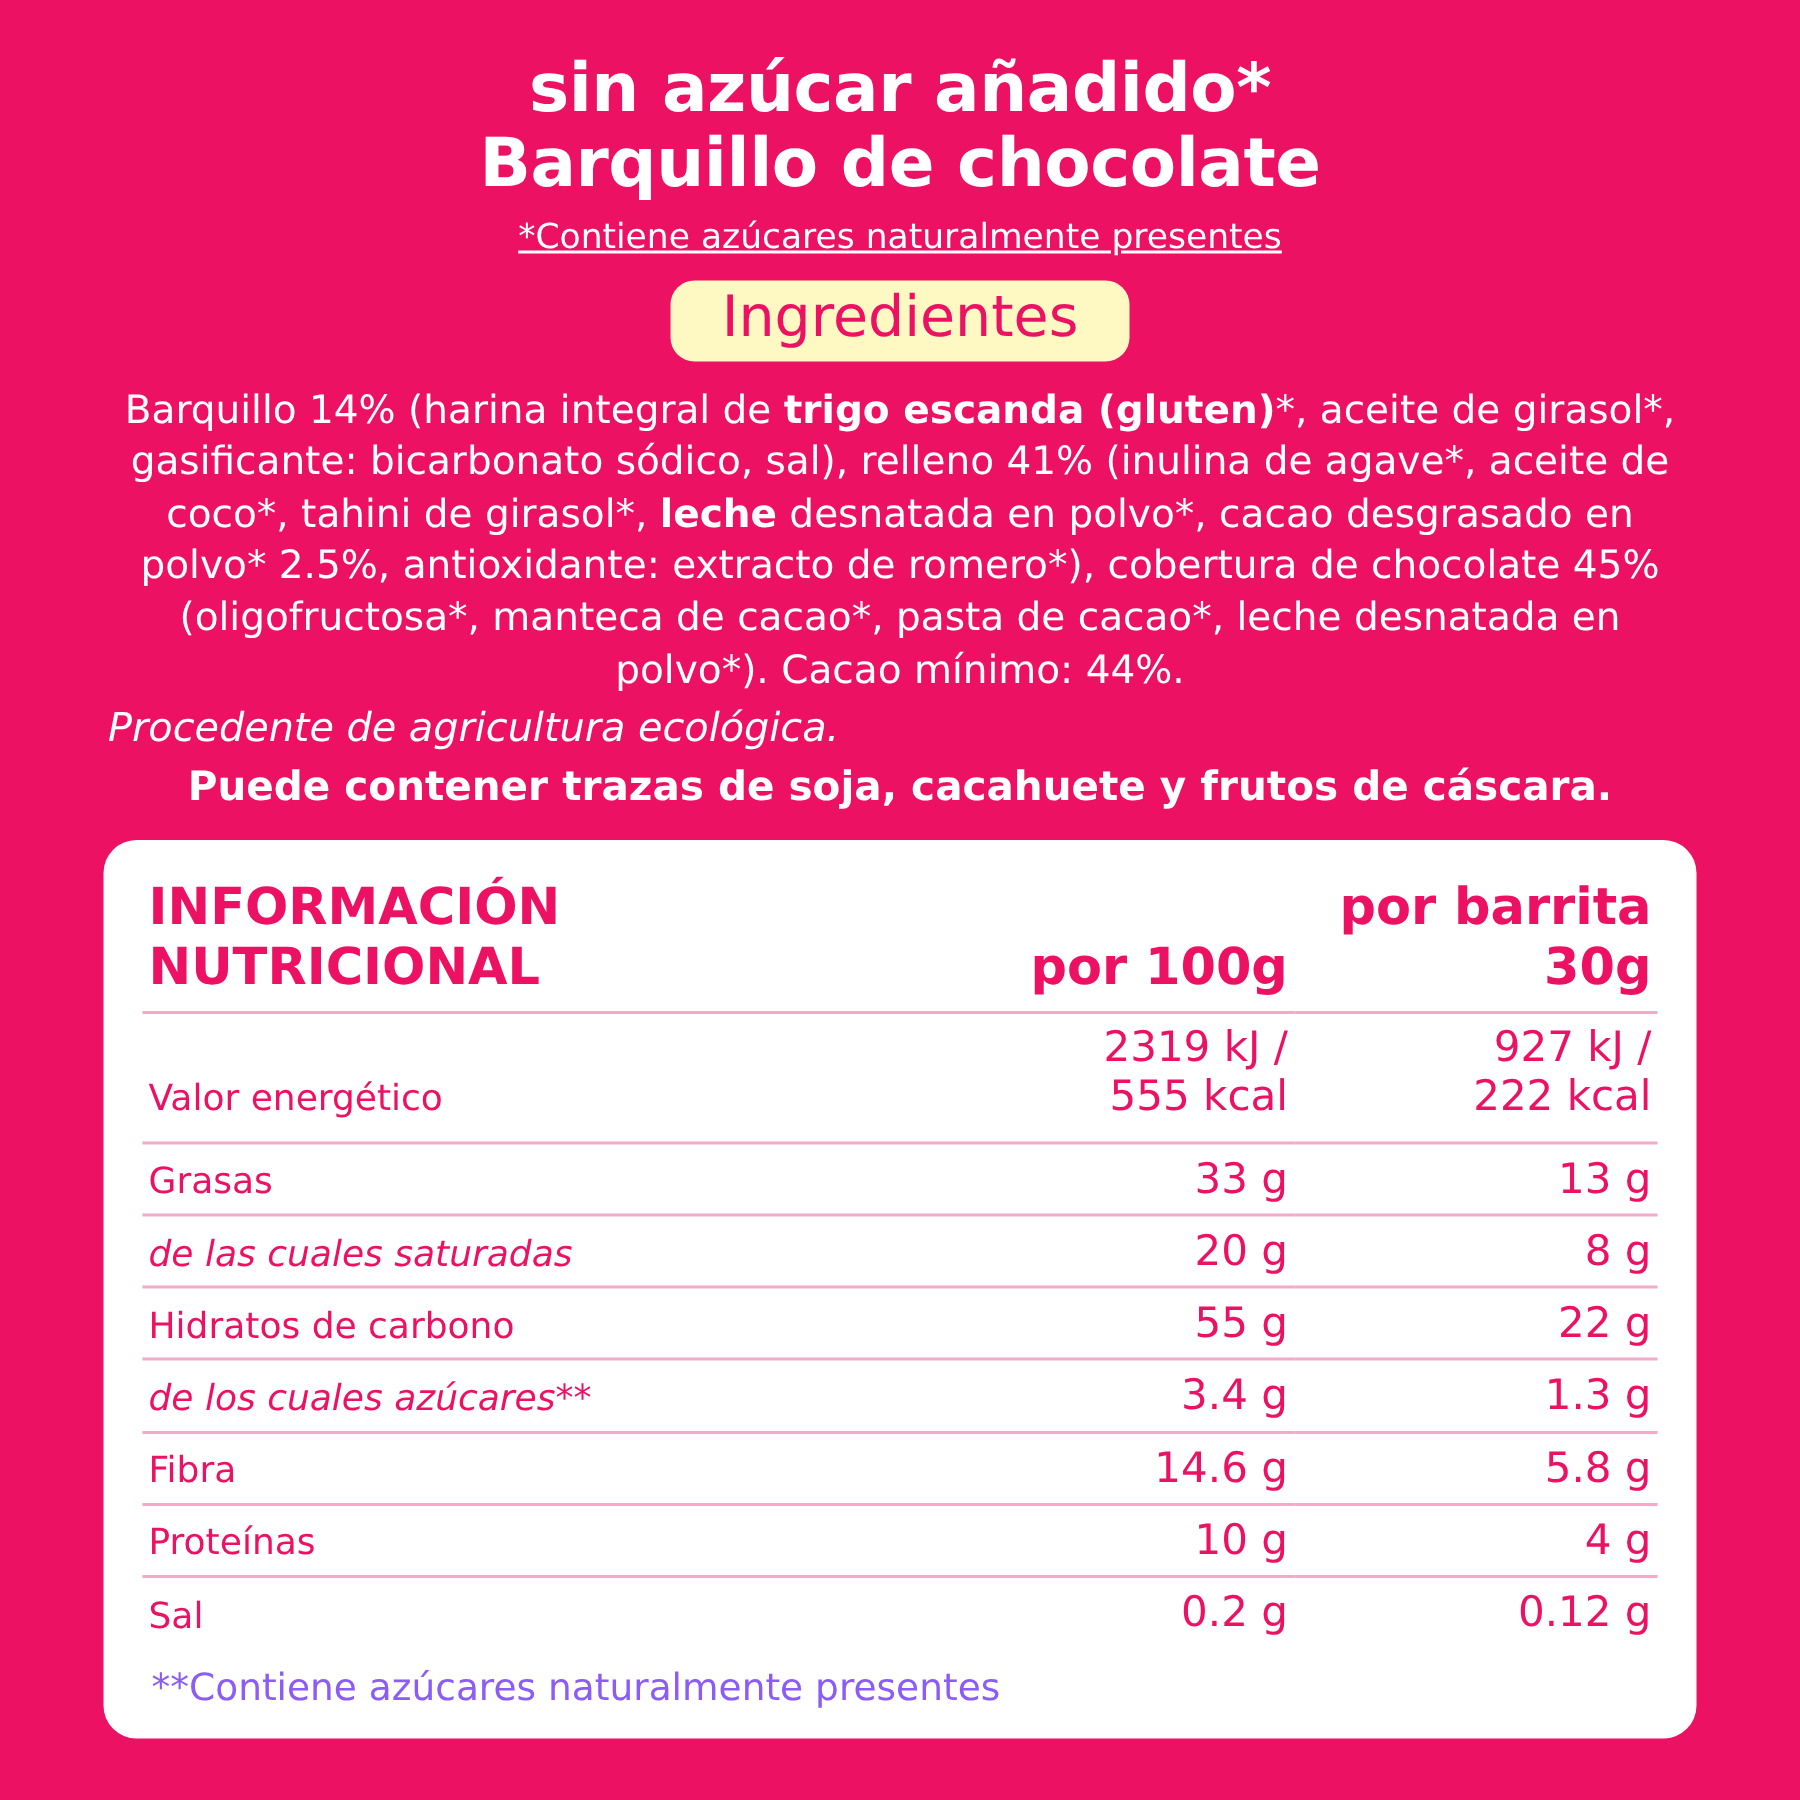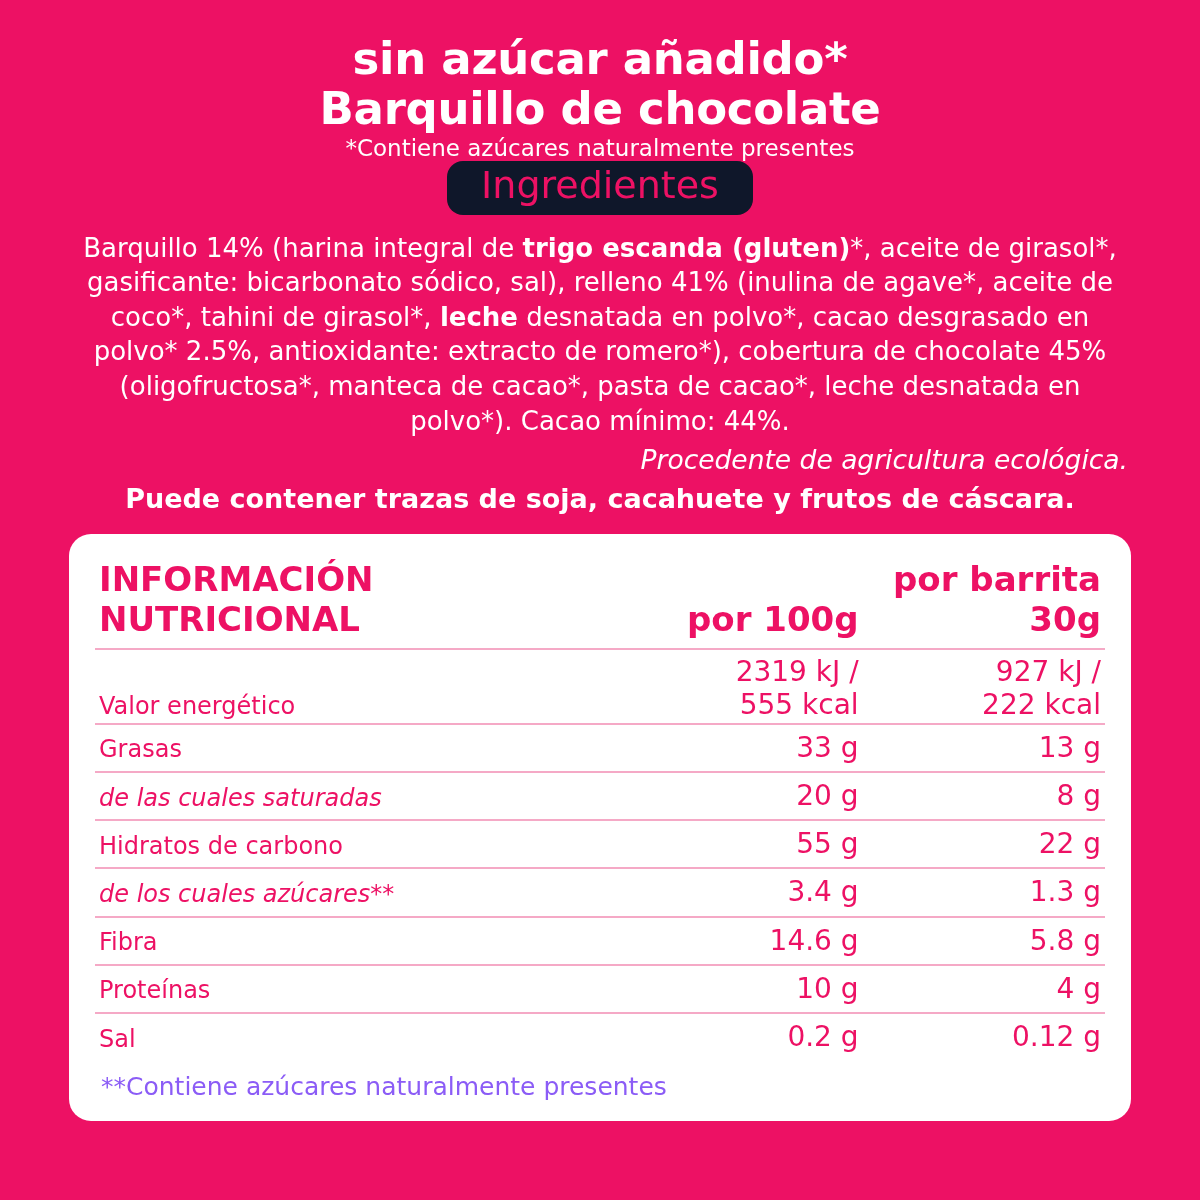--- a/index.html
+++ b/index.html
@@ -32,28 +32,29 @@
     line-height: 1.12;
     text-align: center;
     letter-spacing: -0.3px;
     max-width: 900px;
   }
   .title .line { display: block; }
   .subtitle {
     color: #ffffff;
     font-size: 23px;
     text-align: center;
-    margin-top: 0;
-    font-weight: 400;
+    margin-top: 10px;
+    font-weight: 400;
+    text-decoration: underline;
   }
 
   
   .pill {
-    margin-top: 0;
-    background: #0f172a;
+    margin-top: 16px;
+    background: #fef9c3;
     color: #ED1164;
     border-radius: 16px;
     padding: 5px 34px 9px 34px;
     font-size: 38px;
     font-weight: 400;
     line-height: 1.05;
   }
 
   
   .ingredients {
@@ -65,21 +66,21 @@
     text-align: center;
     font-weight: 400;
   }
   .ingredients b { font-weight: bold; }
   .origin {
     margin-top: 4px;
     width: 1056px;
     color: #ffffff;
     font-size: 26.5px;
     font-style: italic;
-    text-align: right;
+    text-align: left;
     line-height: 1.33;
   }
   .traces {
     margin-top: 4px;
     width: 1056px;
     color: #ffffff;
     font-size: 27px;
     font-weight: bold;
     text-align: center;
     line-height: 1.3;
@@ -122,21 +123,21 @@
     line-height: 1.15;
   }
   table.nutri tbody td.value {
     text-align: right;
     font-size: 28px;
     font-weight: 400;
     line-height: 1.15;
     white-space: pre-line;
   }
   tr.sub td.label { font-style: italic; margin-top: 20px; }
-  tr.energy td { padding-top: 6px; padding-bottom: 2px; }
+  tr.energy td { padding-top: 6px; padding-bottom: 14px; }
 
   .footnote {
     margin-top: 12px;
     color: #8b5cf6;
     font-size: 25px;
     font-weight: 400;
     padding-left: 6px;
   }
 </style>
 </head>

